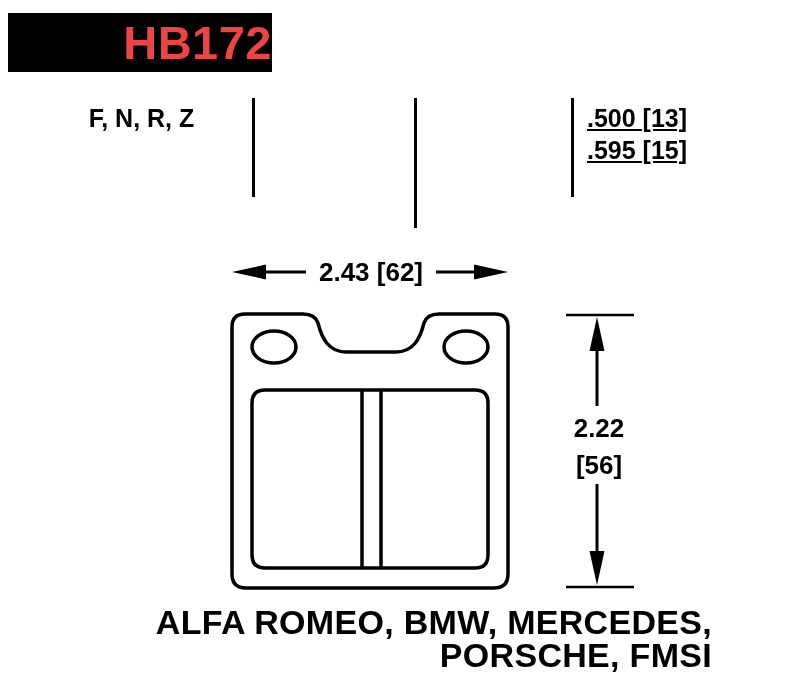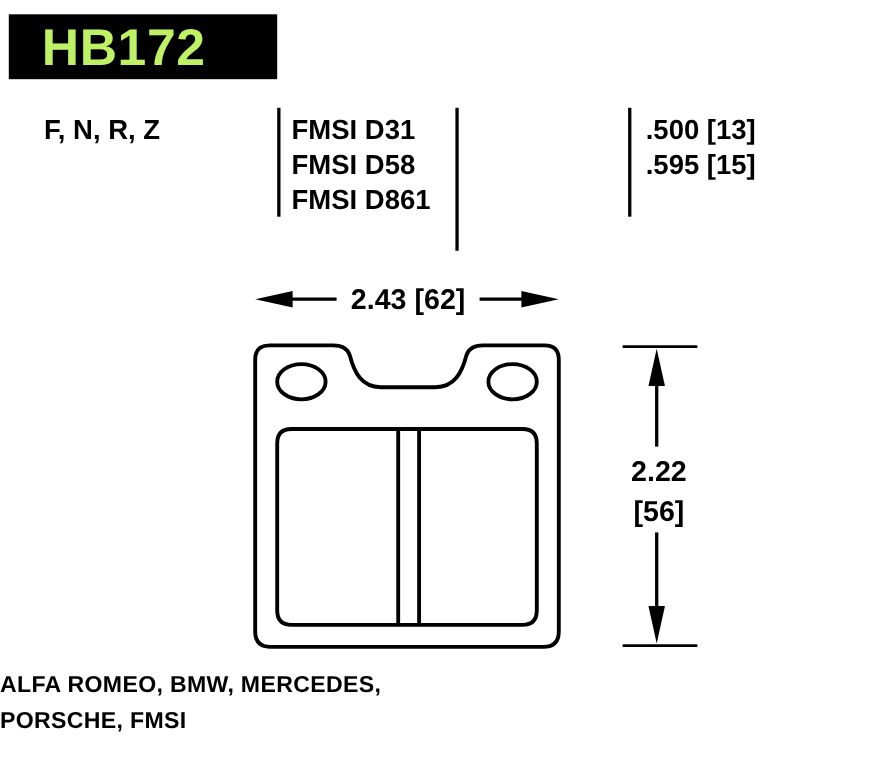--- a/index.html
+++ b/index.html
@@ -9,43 +9,44 @@
     height: 691px;
     background: #ffffff;
     font-family: "Liberation Sans", sans-serif;
     color: #000;
     overflow: hidden;
   }
   .banner {
     position: absolute;
     left: 8px;
     top: 13px;
-    width: 244px;
+    width: 264px;
     height: 59px;
     background: #000000;
-    color: #bef264;
+    color: #ef4444;
     display: flex;
     align-items: center;
     box-sizing: border-box;
     padding-left: 30px;
     font-size: 47px;
     font-weight: 900;
     letter-spacing: 0.5px;
+    justify-content: flex-end;
   }
   .spec-col {
     position: absolute;
     top: 102px;
     font-size: 25px;
     font-weight: bold;
     line-height: 32px;
     white-space: nowrap;
   }
-  .col-compounds { left: 40px; width: 203px; text-align: left; }
+  .col-compounds { left: 40px; width: 203px; text-align: center; }
   .col-fmsi { left: 265px; text-align: left; }
-  .col-thickness { left: 587px; text-align: center; }
+  .col-thickness { left: 587px; text-align: center; text-decoration: underline; }
   .vdivider {
     position: absolute;
     width: 3px;
     background: #000000;
   }
   .d1 { left: 252px; top: 98px; height: 99px; }
   .d2 { left: 414px; top: 98px; height: 130px; }
   .d3 { left: 571px; top: 98px; height: 99px; }
   .drawing-svg {
     position: absolute;
@@ -58,47 +59,42 @@
     font-family: "Liberation Sans", sans-serif;
     font-size: 26px;
     font-weight: bold;
     fill: #000000;
   }
   .apps {
     position: absolute;
     left: 0;
     top: 606px;
     width: 712px;
-    text-align: left;
-    font-size: 21px;
+    text-align: right;
+    font-size: 34px;
     font-weight: bold;
     line-height: 33px;
     letter-spacing: 0.3px;
   }
 </style>
 </head>
 <body>
 
 <div class="page">
 
   <div class="banner">
     <span>HB172</span>
   </div>
 
   <div class="spec-col col-compounds">
     <div>F, N, R, Z</div>
   </div>
 
   <div class="vdivider d1"></div>
 
-  <div class="spec-col col-fmsi">
-    <div>FMSI D31</div>
-    <div>FMSI D58</div>
-    <div>FMSI D861</div>
-  </div>
 
   <div class="vdivider d2"></div>
   <div class="vdivider d3"></div>
 
   <div class="spec-col col-thickness">
     <div>.500 [13]</div>
     <div>.595 [15]</div>
   </div>
 
   <svg class="drawing-svg" viewBox="0 0 800 691">

